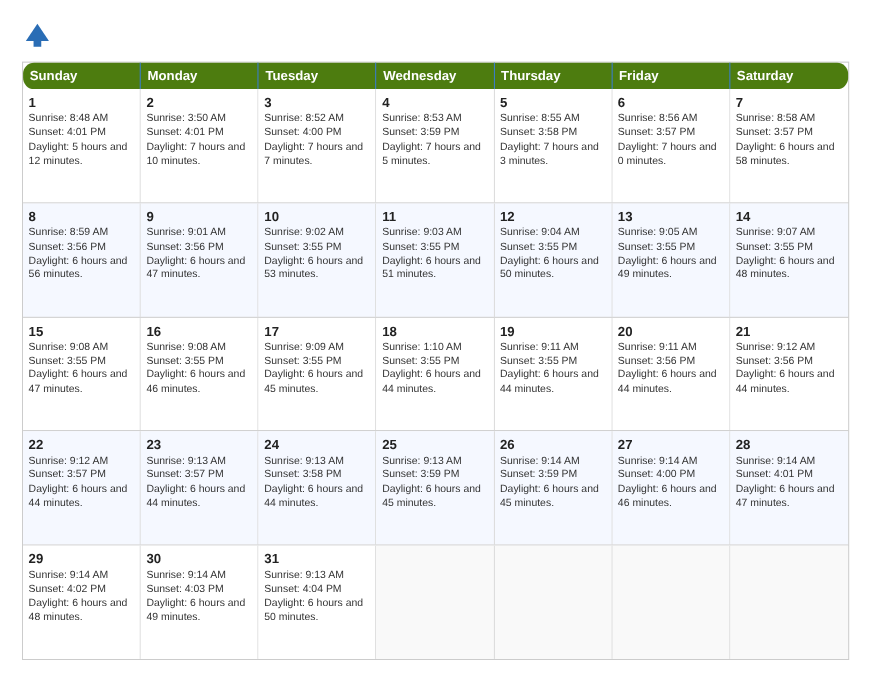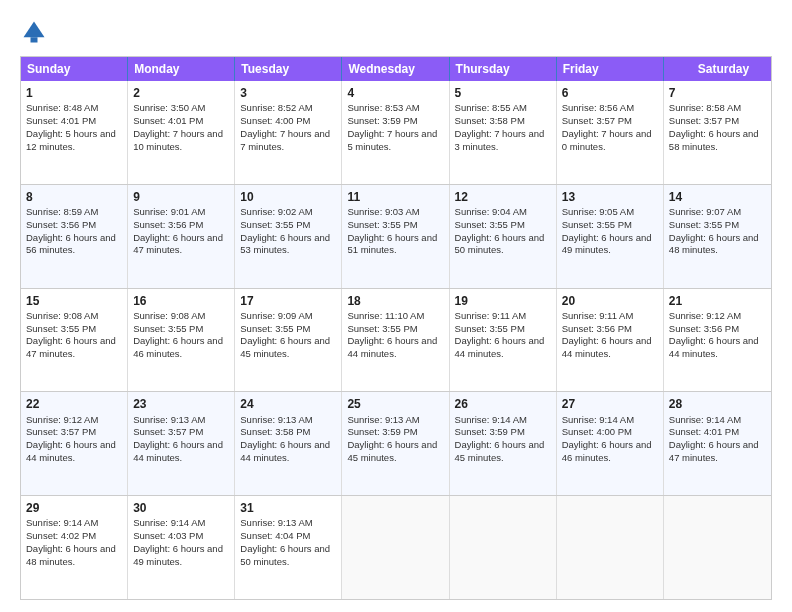--- a/index.html
+++ b/index.html
@@ -63,31 +63,32 @@
     }
     .calendar {
       flex: 1;
       display: flex;
       flex-direction: column;
       border: 1px solid #ccc;
     }
     .cal-header {
       display: grid;
       grid-template-columns: repeat(7, 1fr);
-      background: #8b5cf6;
+      background: #4d7c0f;
+      border-radius: 10px;
     }
     .cal-header-cell {
       color: #fff;
       font-size: 12px;
       font-weight: bold;
       padding: 5px 6px;
       text-align: left;
       border-right: 1px solid #3a7dc5;
     }
-    .cal-header-cell:last-child { border-right: none; margin-left: 28px; }
+    .cal-header-cell:last-child { border-right: none; }
     .cal-body {
       flex: 1;
       display: flex;
       flex-direction: column;
     }
     .cal-row {
       display: grid;
       grid-template-columns: repeat(7, 1fr);
       flex: 1;
       border-top: 1px solid #ccc;
@@ -161,21 +162,21 @@
           <div class="cal-cell"><span class="day-num">10</span><span>Sunrise: 9:02 AM</span><br><span>Sunset: 3:55 PM</span><br><span>Daylight: 6 hours and 53 minutes.</span></div>
           <div class="cal-cell"><span class="day-num">11</span><span>Sunrise: 9:03 AM</span><br><span>Sunset: 3:55 PM</span><br><span>Daylight: 6 hours and 51 minutes.</span></div>
           <div class="cal-cell"><span class="day-num">12</span><span>Sunrise: 9:04 AM</span><br><span>Sunset: 3:55 PM</span><br><span>Daylight: 6 hours and 50 minutes.</span></div>
           <div class="cal-cell"><span class="day-num">13</span><span>Sunrise: 9:05 AM</span><br><span>Sunset: 3:55 PM</span><br><span>Daylight: 6 hours and 49 minutes.</span></div>
           <div class="cal-cell"><span class="day-num">14</span><span>Sunrise: 9:07 AM</span><br><span>Sunset: 3:55 PM</span><br><span>Daylight: 6 hours and 48 minutes.</span></div>
         </div>
         <div class="cal-row">
           <div class="cal-cell"><span class="day-num">15</span><span>Sunrise: 9:08 AM</span><br><span>Sunset: 3:55 PM</span><br><span>Daylight: 6 hours and 47 minutes.</span></div>
           <div class="cal-cell"><span class="day-num">16</span><span>Sunrise: 9:08 AM</span><br><span>Sunset: 3:55 PM</span><br><span>Daylight: 6 hours and 46 minutes.</span></div>
           <div class="cal-cell"><span class="day-num">17</span><span>Sunrise: 9:09 AM</span><br><span>Sunset: 3:55 PM</span><br><span>Daylight: 6 hours and 45 minutes.</span></div>
-          <div class="cal-cell"><span class="day-num">18</span><span>Sunrise: 11:10 AM</span><br><span>Sunset: 3:55 PM</span><br><span>Daylight: 6 hours and 44 minutes.</span></div>
+          <div class="cal-cell"><span class="day-num">18</span><span>Sunrise: 1:10 AM</span><br><span>Sunset: 3:55 PM</span><br><span>Daylight: 6 hours and 44 minutes.</span></div>
           <div class="cal-cell"><span class="day-num">19</span><span>Sunrise: 9:11 AM</span><br><span>Sunset: 3:55 PM</span><br><span>Daylight: 6 hours and 44 minutes.</span></div>
           <div class="cal-cell"><span class="day-num">20</span><span>Sunrise: 9:11 AM</span><br><span>Sunset: 3:56 PM</span><br><span>Daylight: 6 hours and 44 minutes.</span></div>
           <div class="cal-cell"><span class="day-num">21</span><span>Sunrise: 9:12 AM</span><br><span>Sunset: 3:56 PM</span><br><span>Daylight: 6 hours and 44 minutes.</span></div>
         </div>
         <div class="cal-row">
           <div class="cal-cell"><span class="day-num">22</span><span>Sunrise: 9:12 AM</span><br><span>Sunset: 3:57 PM</span><br><span>Daylight: 6 hours and 44 minutes.</span></div>
           <div class="cal-cell"><span class="day-num">23</span><span>Sunrise: 9:13 AM</span><br><span>Sunset: 3:57 PM</span><br><span>Daylight: 6 hours and 44 minutes.</span></div>
           <div class="cal-cell"><span class="day-num">24</span><span>Sunrise: 9:13 AM</span><br><span>Sunset: 3:58 PM</span><br><span>Daylight: 6 hours and 44 minutes.</span></div>
           <div class="cal-cell"><span class="day-num">25</span><span>Sunrise: 9:13 AM</span><br><span>Sunset: 3:59 PM</span><br><span>Daylight: 6 hours and 45 minutes.</span></div>
           <div class="cal-cell"><span class="day-num">26</span><span>Sunrise: 9:14 AM</span><br><span>Sunset: 3:59 PM</span><br><span>Daylight: 6 hours and 45 minutes.</span></div>

